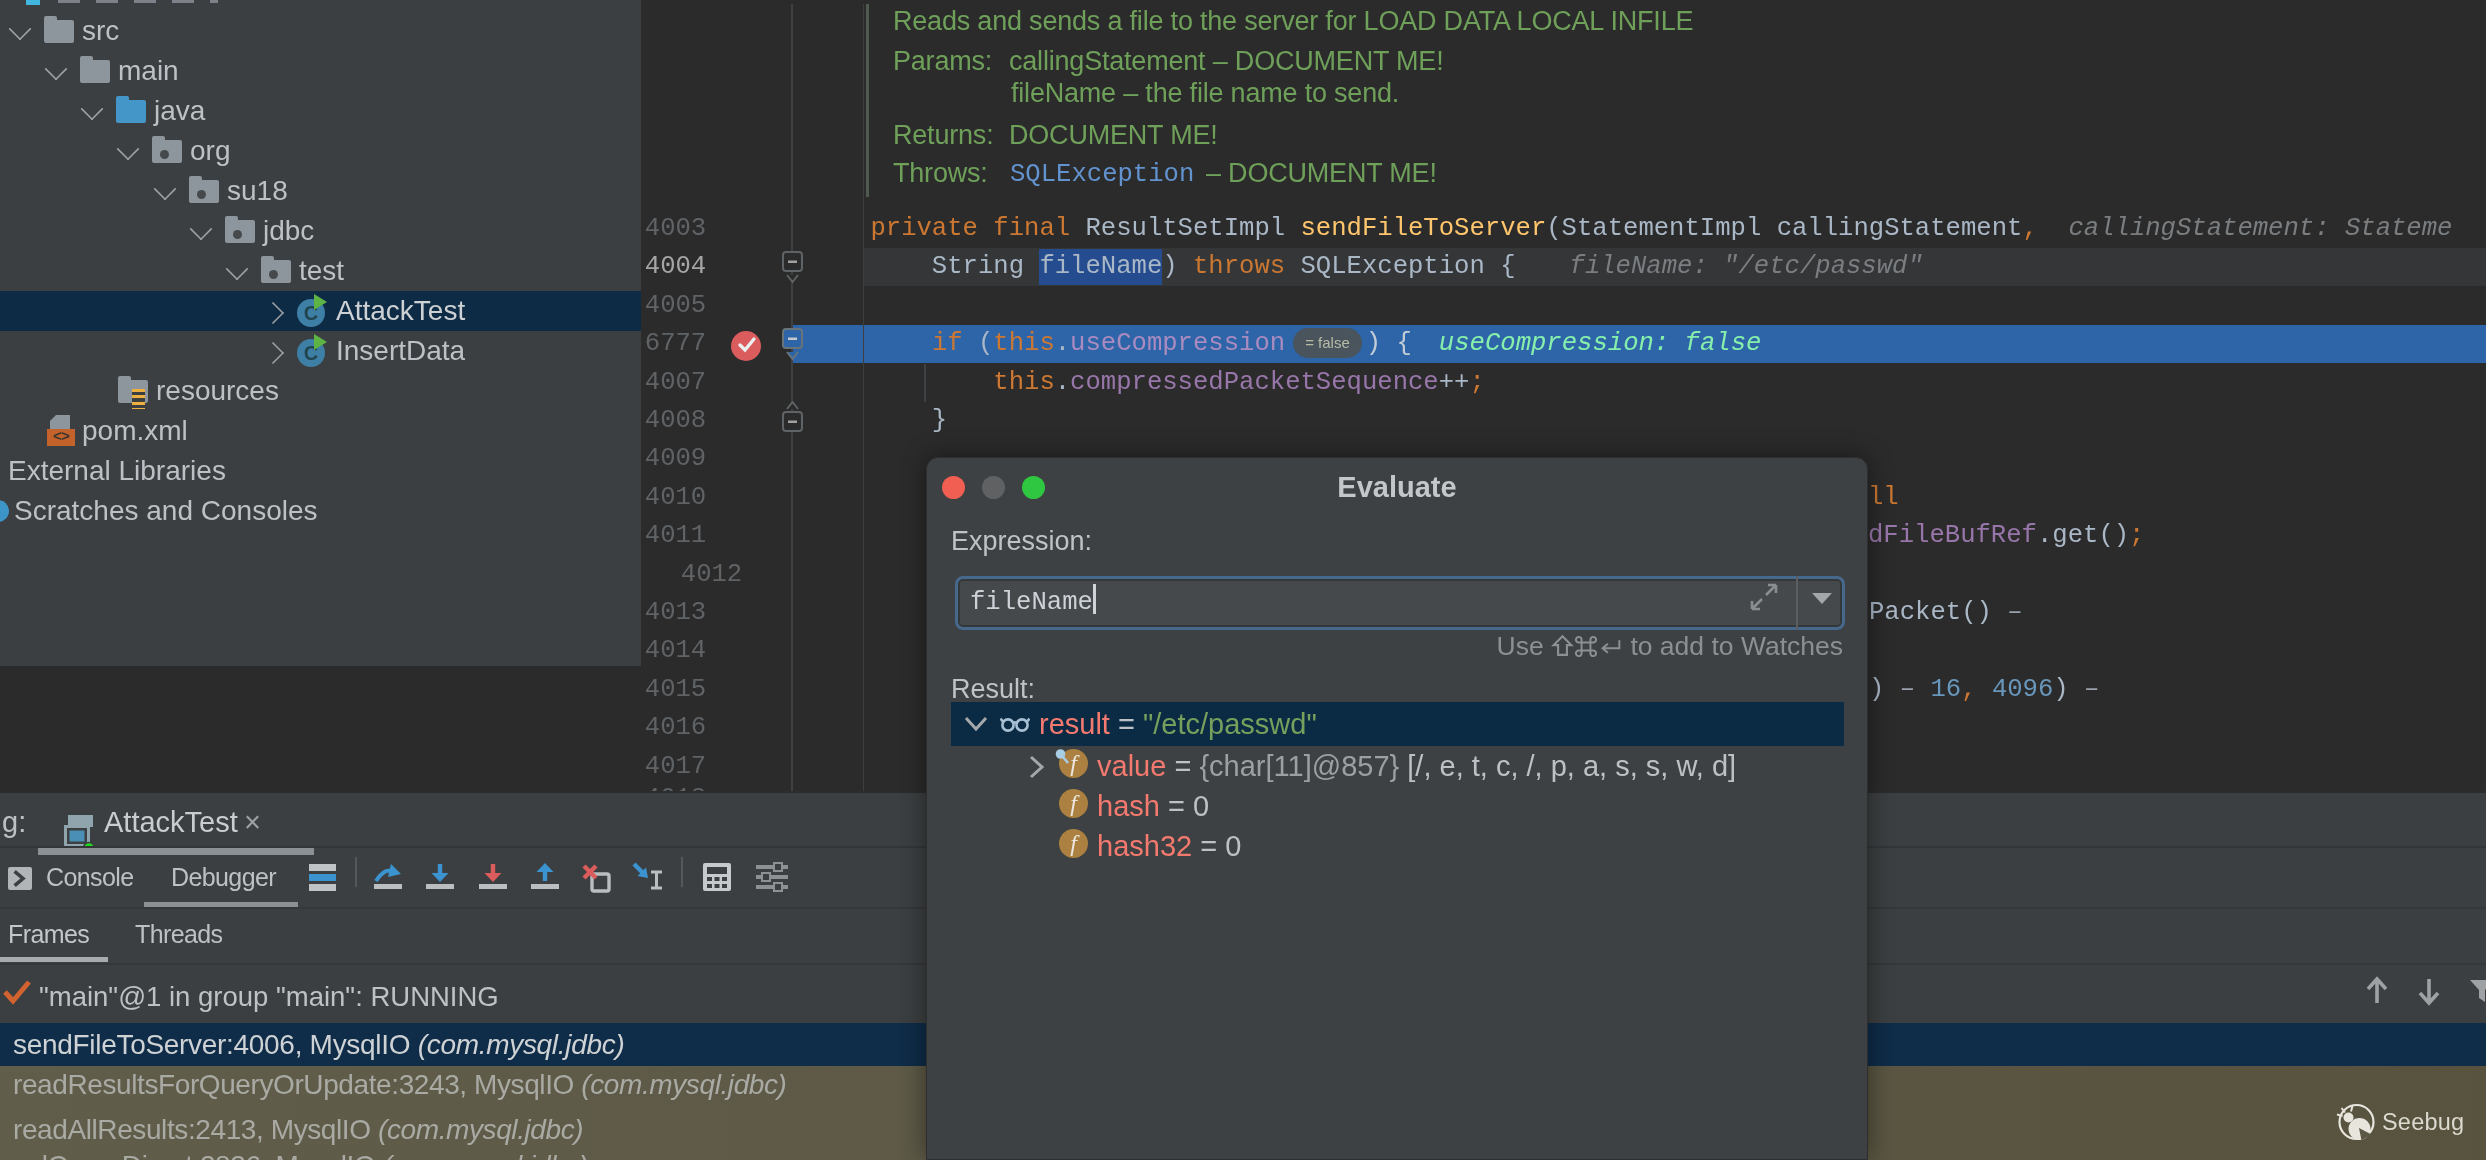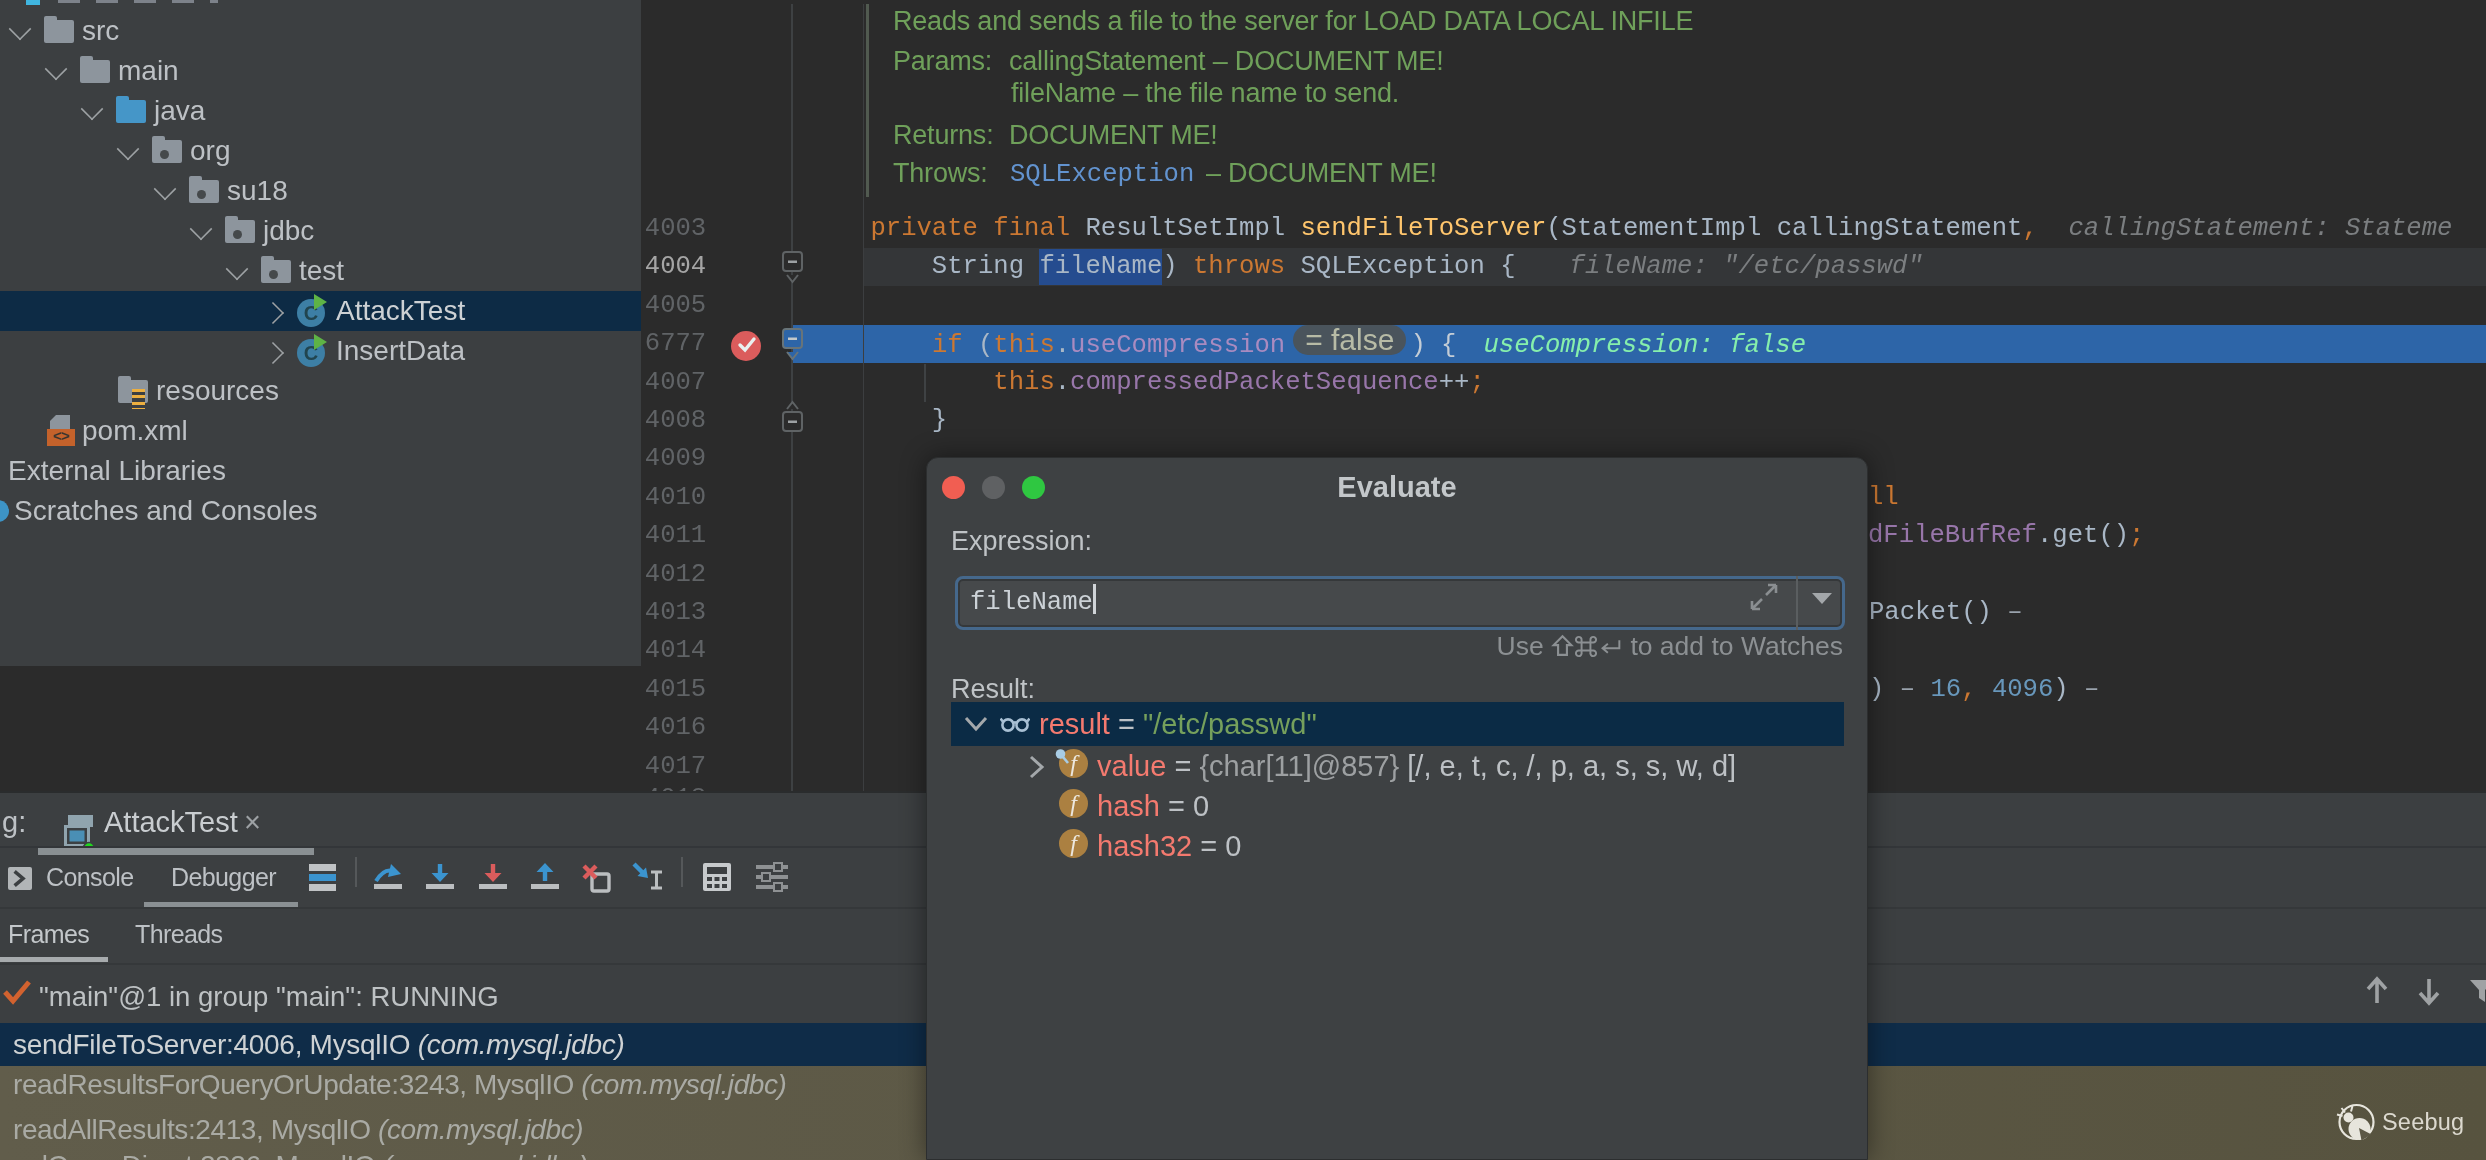--- a/index.html
+++ b/index.html
@@ -13,21 +13,21 @@
   .trow .lbl{position:absolute;top:0;}
   
   #editor{left:641px;top:4px;width:1845px;height:791px;background:#2b2b2b;overflow:hidden;}
   .eline{position:absolute;height:38px;line-height:38px;font-family:"Liberation Mono",monospace;
          font-size:25.6px;color:#a9b7c6;white-space:pre;}
   .lnum{position:absolute;left:0;width:69px;text-align:center;height:38px;line-height:38px;
         font-family:"Liberation Mono",monospace;font-size:25.6px;color:#606366;}
   .kw{color:#cc7832;} .mth{color:#ffc66d;} .fld{color:#9876aa;} .num{color:#6897bb;}
   .selbox{background:#254c8f;display:inline-block;height:36px;line-height:36px;vertical-align:bottom;margin-bottom:1px;}
   .chip{display:inline-block;height:30px;line-height:30px;border-radius:15px;background:#4a545c;
-        color:#b7bba6;font-family:"Liberation Sans",sans-serif;font-size:30px;padding:0 12px;margin:0 4px 0 8px;vertical-align:2px;}
+        color:#b7bba6;font-family:"Liberation Sans",sans-serif;font-size:15px;padding:0 12px;margin:0 4px 0 8px;vertical-align:2px;}
   .doc{position:absolute;font-size:27px;letter-spacing:-0.2px;color:#6fa05a;white-space:pre;height:38px;line-height:38px;}
   .hint{color:#7b7e80;font-style:italic;}
   .chev{position:absolute;top:12px;width:18px;height:18px;
         border-right:2.6px solid #9da1a4;border-bottom:2.6px solid #9da1a4;
         transform:rotate(45deg) scale(.8);transform-origin:center;}
   .chev{top:8px;}
   .chev.r{transform:rotate(-45deg) scale(.78);top:12px;}
   .fold{position:absolute;top:9px;width:30px;height:23px;background:#8d959d;
         border-radius:2px;}
   .fold:before{content:"";position:absolute;left:0;top:-4px;width:13px;height:6px;
@@ -83,21 +83,21 @@
 
     <div class="lnum" style="top:206px;">4003</div>
     <div class="lnum" style="top:244px;color:#a5a5a5;">4004</div>
     <div class="lnum" style="top:283px;">4005</div>
     <div class="lnum" style="top:321px;">6777</div>
     <div class="lnum" style="top:360px;">4007</div>
     <div class="lnum" style="top:398px;">4008</div>
     <div class="lnum" style="top:436px;">4009</div>
     <div class="lnum" style="top:475px;">4010</div>
     <div class="lnum" style="top:513px;">4011</div>
-    <div class="lnum" style="top:552px;">4012</div>
+    <div class="lnum" style="top:552px;padding-left:36px;">4012</div>
     <div class="lnum" style="top:590px;">4013</div>
     <div class="lnum" style="top:628px;">4014</div>
     <div class="lnum" style="top:667px;">4015</div>
     <div class="lnum" style="top:705px;">4016</div>
     <div class="lnum" style="top:744px;">4017</div>
     <div class="lnum" style="top:776px;">4018</div>
 
     <svg class="abs" style="left:89px;top:325px;" width="34" height="34" viewBox="0 0 34 34">
       <circle cx="16" cy="17" r="15" fill="#db5c5c"></circle>
       <path d="M10 16 L15 21 L24 10" stroke="#e9f0ef" stroke-width="3.4" fill="none" stroke-linecap="round"></path>

